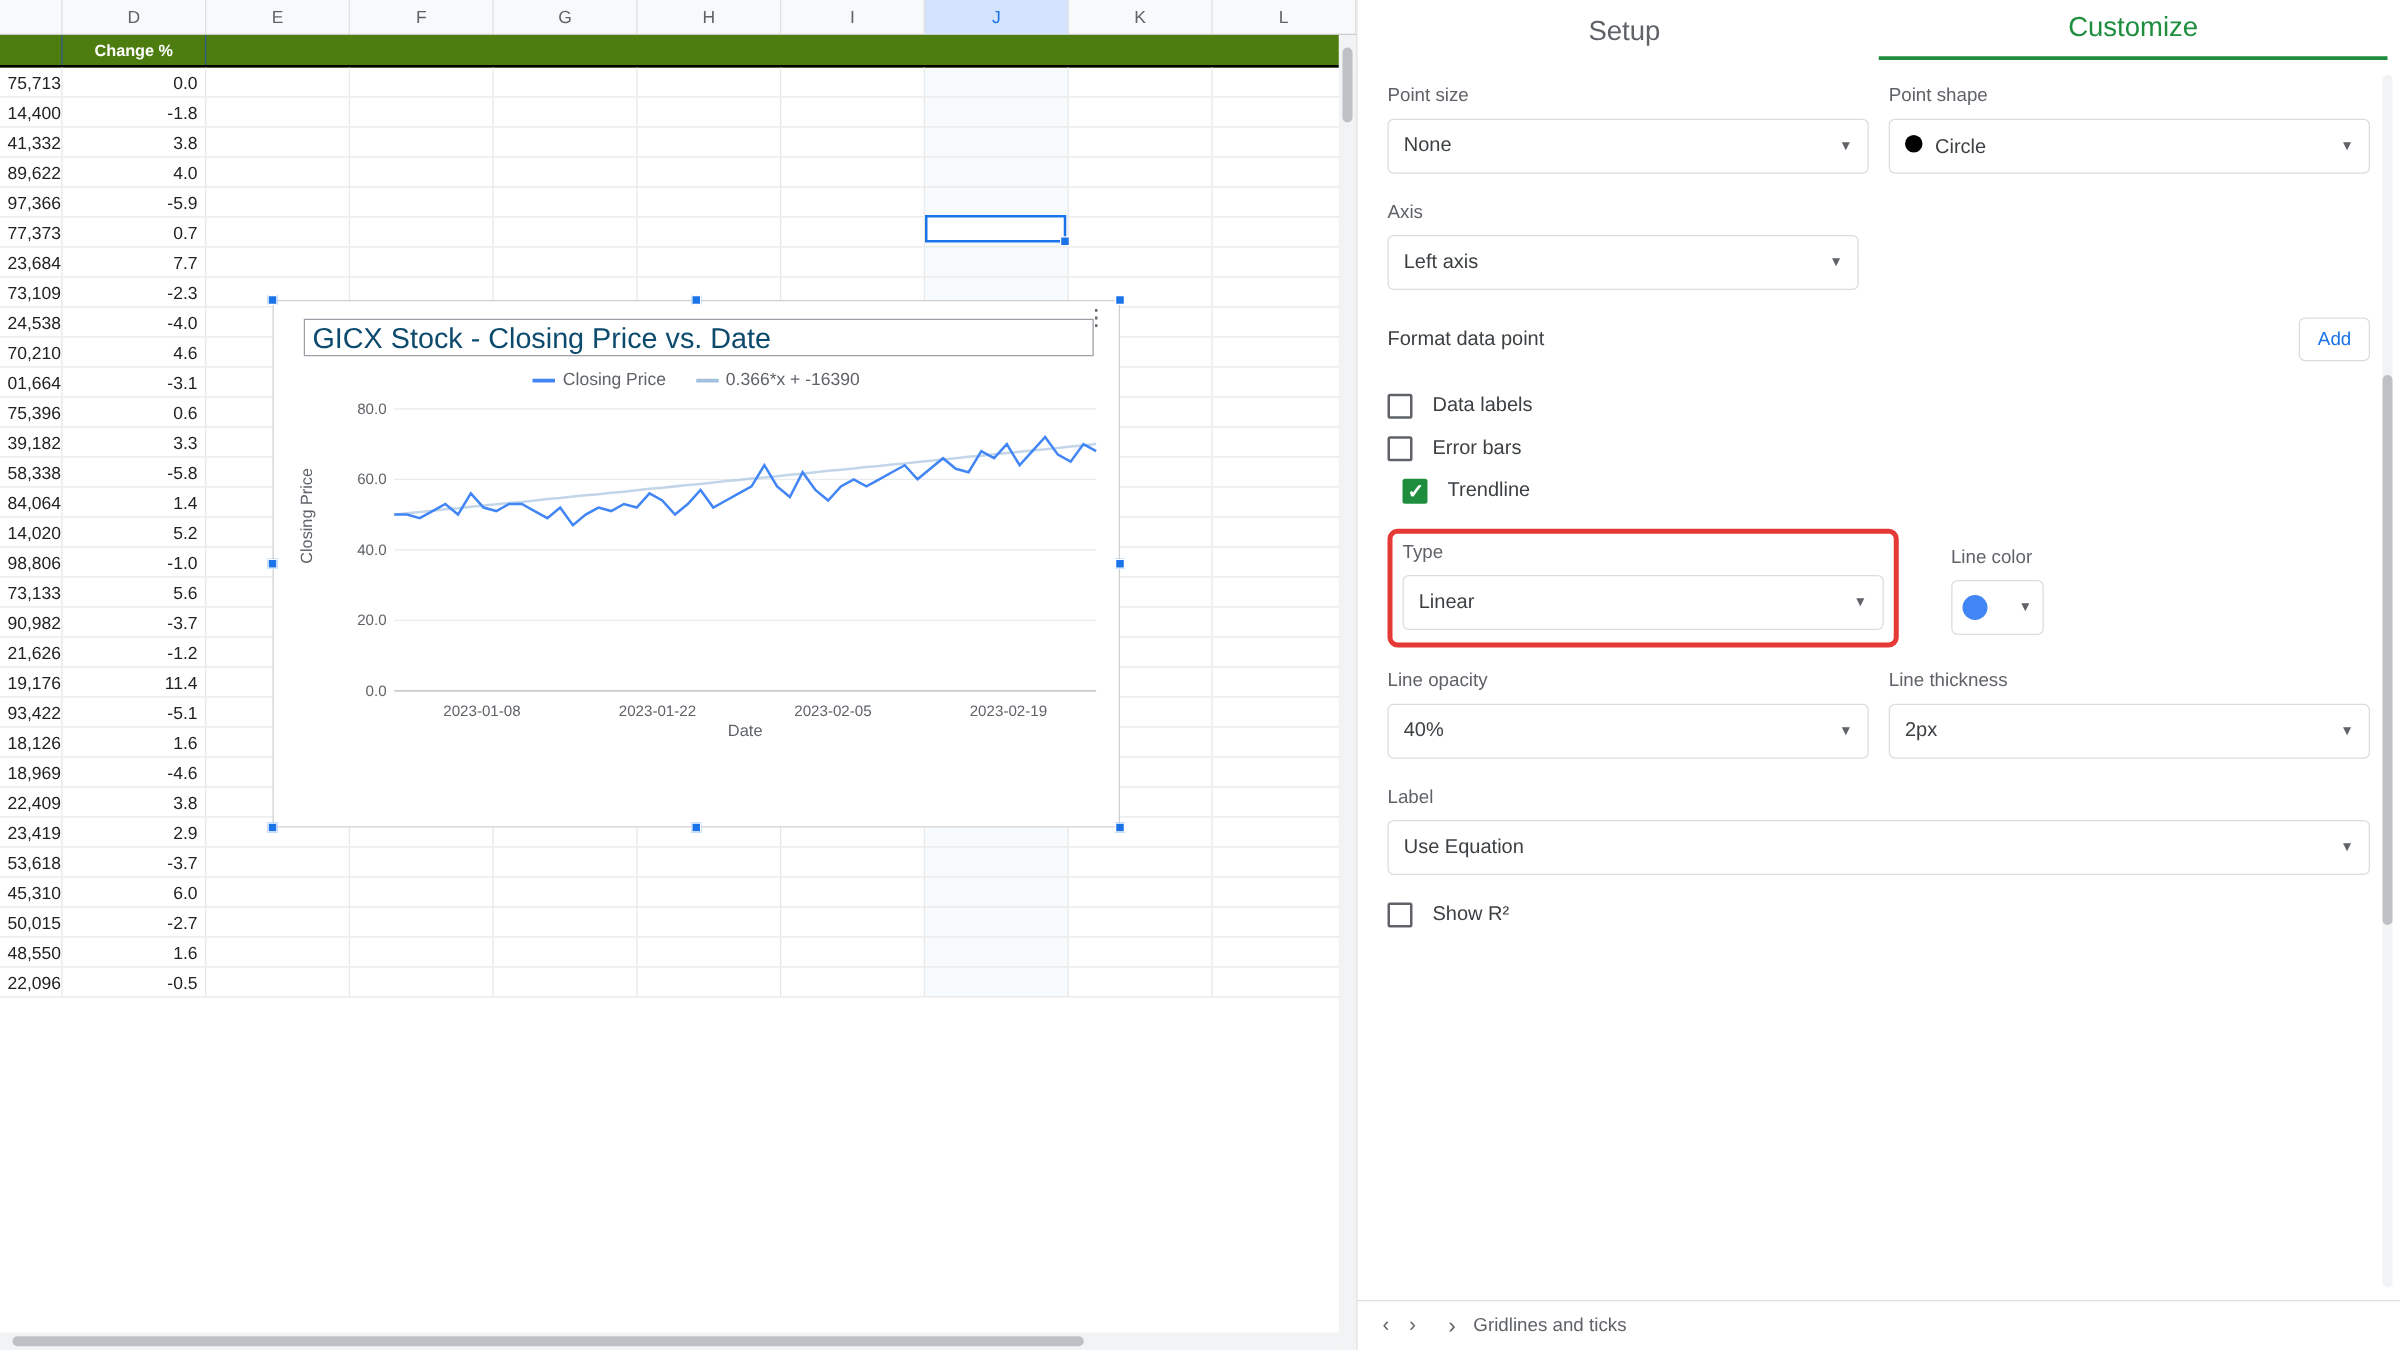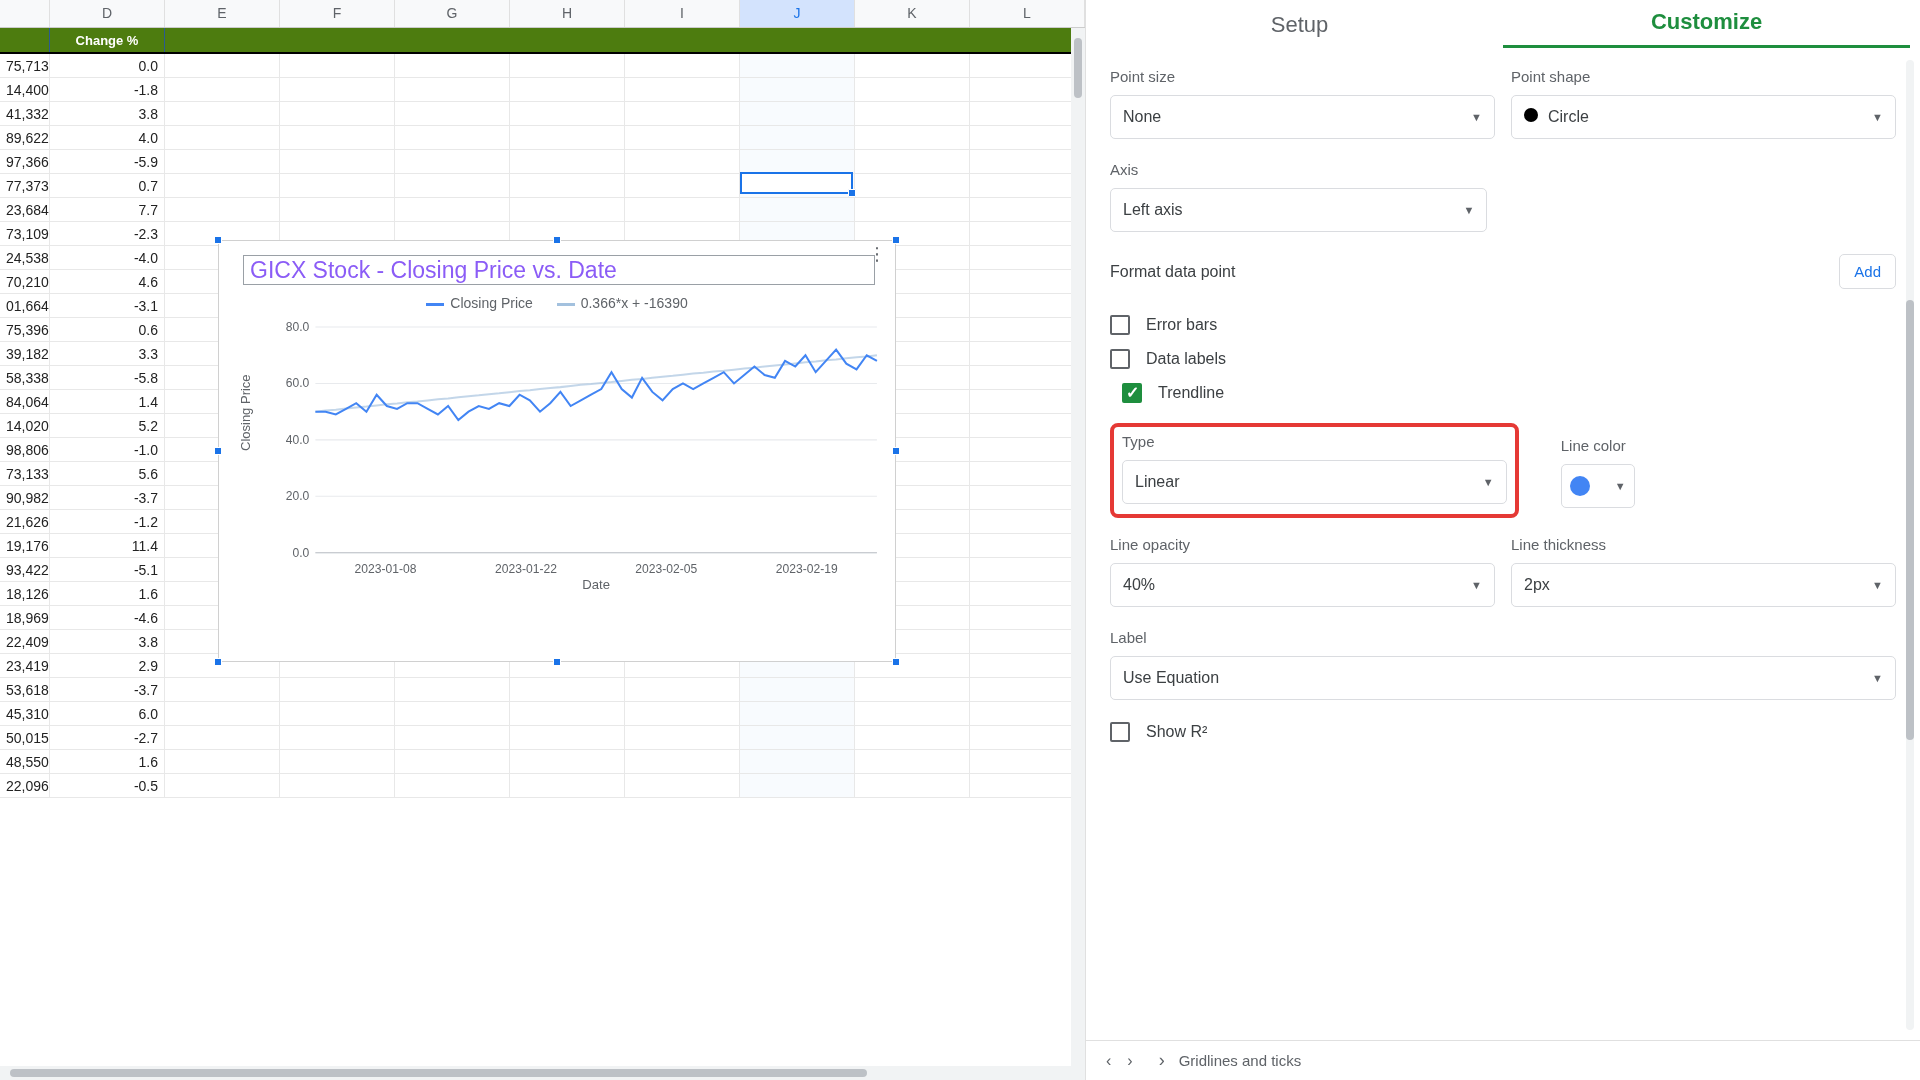--- a/index.html
+++ b/index.html
@@ -27,35 +27,35 @@
   .cell.fix { width: 50px; text-align: right; }
   .cell.std { width: 115px; text-align: right; }
   .cell.sel-col { background: rgba(26,115,232,0.03); }
 
   
   .active-cell { position: absolute; border: 2px solid #1a73e8; background: #fff; }
   .active-cell .handle { position: absolute; right: -5px; bottom: -5px; width: 8px; height: 8px; background: #1a73e8; border:1px solid #fff; border-radius:1px;}
 
   
   .chart { position: absolute; background: #fff; border: 1px solid #d0d0d0; }
-  .chart-title { position:absolute; left:24px; top:14px; right:20px; height:30px; border:1px solid #9aa0a6; padding:2px 6px; font-size:23px; color:#8b5cf6; display:flex; align-items:center;}
+  .chart-title { position:absolute; left:24px; top:14px; right:20px; height:30px; border:1px solid #9aa0a6; padding:2px 6px; font-size:23px; color:#0c4a6e; display:flex; align-items:center;}
   .chart-menu { position:absolute; right:10px; top:10px; color:#5f6368; font-size:18px; letter-spacing:-1px; line-height:6px;}
   .legend { position:absolute; top:54px; left:0; right:0; text-align:center; font-size:14px; color:#5f6368;}
   .legend .sw { display:inline-block; width:18px; height:3px; vertical-align:middle; margin-right:6px;}
   .legend .li { display:inline-block; margin:0 10px;}
   .chart-plot { position:absolute; left:58px; right:12px; top:80px; bottom:68px;}
   .y-label-rot { position:absolute; left:26px; top:50%; transform: translateY(-50%) rotate(-90deg); transform-origin: left center; font-size:13px; color:#5f6368; white-space:nowrap;}
 
   
   .edge-handle { position:absolute; width:8px; height:8px; background:#1a73e8; border:1px solid #fff;}
 
   
   .tabs { display:flex; border-bottom: 0; padding: 0 10px; height: 48px; align-items:flex-end;}
   .tab { flex:1; text-align:center; font-size:22px; color:#5f6368; padding-bottom:10px; cursor:pointer;}
-  .tab.active { color:#1e8e3e; border-bottom: 3px solid #1e8e3e; font-weight:700;}
+  .tab.active { color:#1e8e3e; border-bottom: 3px solid #1e8e3e; font-weight:400;}
   .side-body { padding: 20px 24px 10px 24px; font-size:16px; color:#3c4043; overflow-y:auto; height: calc(100% - 90px);}
   .side-label { color:#5f6368; font-size:15px; margin-bottom:10px; display:block;}
   .side-row { display:flex; gap:16px; margin-bottom:22px;}
   .side-col { flex:1;}
   .select { display:flex; justify-content:space-between; align-items:center; border:1px solid #dadce0; border-radius:5px; height:44px; padding: 0 12px; font-size:16px; color:#3c4043; cursor:pointer; background:#fff;}
   .select .arr { color:#5f6368; font-size:11px;}
   .shape-dot { width:14px;height:14px;border-radius:50%;background:#000; display:inline-block; margin-right:10px;}
   .color-dot { width:20px;height:20px;border-radius:50%;background:#4285f4;display:inline-block;}
   .format-dp { display:flex; justify-content:space-between;align-items:center; margin: 4px 0 26px 0;}
   .format-dp .add { border:1px solid #dadce0; border-radius:5px; padding:8px 14px; font-size:15px; color:#1a73e8; cursor:pointer;}
@@ -567,25 +567,25 @@
         </div>
       </div>
 
       <div class="format-dp">
         <span style="font-size:16px;color:#3c4043;">Format data point</span>
         <span class="add">Add</span>
       </div>
 
       <div class="cb-row">
         <div class="cb"></div>
-        <span class="cb-label">Error bars</span>
+        <span class="cb-label">Data labels</span>
       </div>
       <div class="cb-row">
         <div class="cb"></div>
-        <span class="cb-label">Data labels</span>
+        <span class="cb-label">Error bars</span>
       </div>
       <div class="cb-row" style="margin-bottom:20px;padding-left:12px;">
         <div class="cb checked"></div>
         <span class="cb-label">Trendline</span>
       </div>
 
       <div style="display:flex; gap:16px; align-items:flex-end; margin-bottom:18px;">
         <div class="highlight-box" style="flex:0 0 52%; margin-bottom:0;">
           <span class="side-label">Type</span>
           <div class="select">

